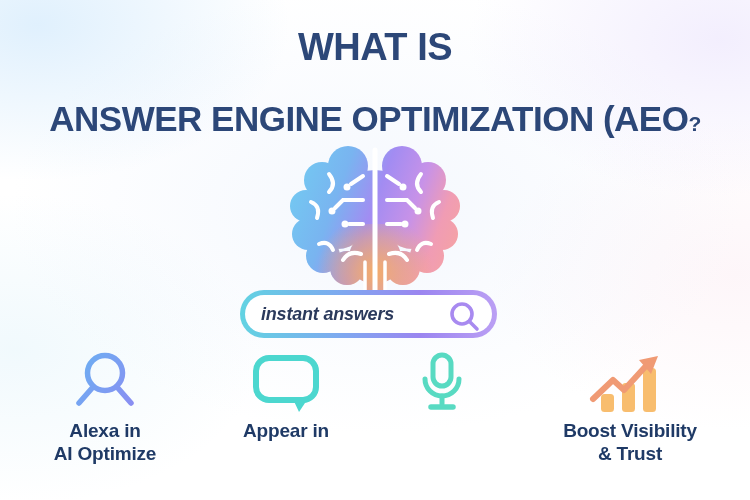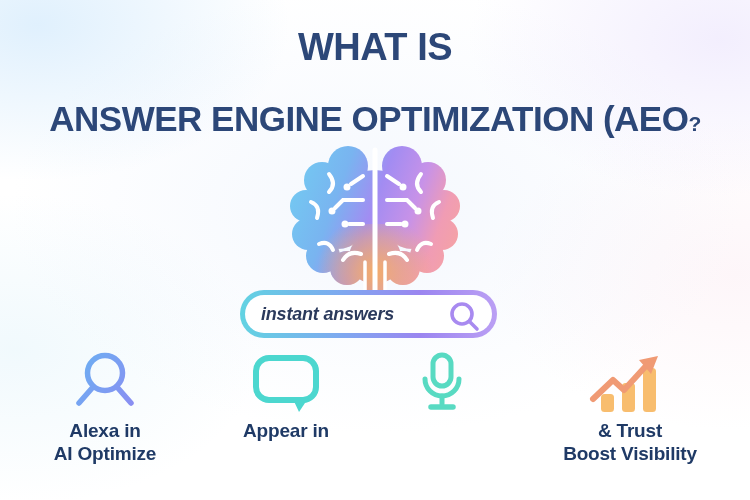--- a/index.html
+++ b/index.html
@@ -191,18 +191,18 @@
     <div class="icon-wrap">
       <svg width="90" height="62" viewBox="0 0 90 62">
         <rect x="16" y="42" width="13" height="18" rx="3.5" fill="#f8bd6e"></rect>
         <rect x="37" y="31" width="13" height="29" rx="3.5" fill="#f8bd6e"></rect>
         <rect x="58" y="16" width="13" height="44" rx="3.5" fill="#f8bd6e"></rect>
         <path d="M8,47 L28,28 L39,38 L60,15" fill="none" stroke="#f09a74" stroke-width="6" stroke-linecap="round" stroke-linejoin="round"></path>
         <path d="M54,8 L73,4 L66,22 Z" fill="#f09a74"></path>
       </svg>
     </div>
     <div class="label">
+      <span>Boost Visibility</span>
       <span>&amp; Trust</span>
-      <span>Boost Visibility</span>
     </div>
   </div>
 
 </div>
 
 </body></html>

